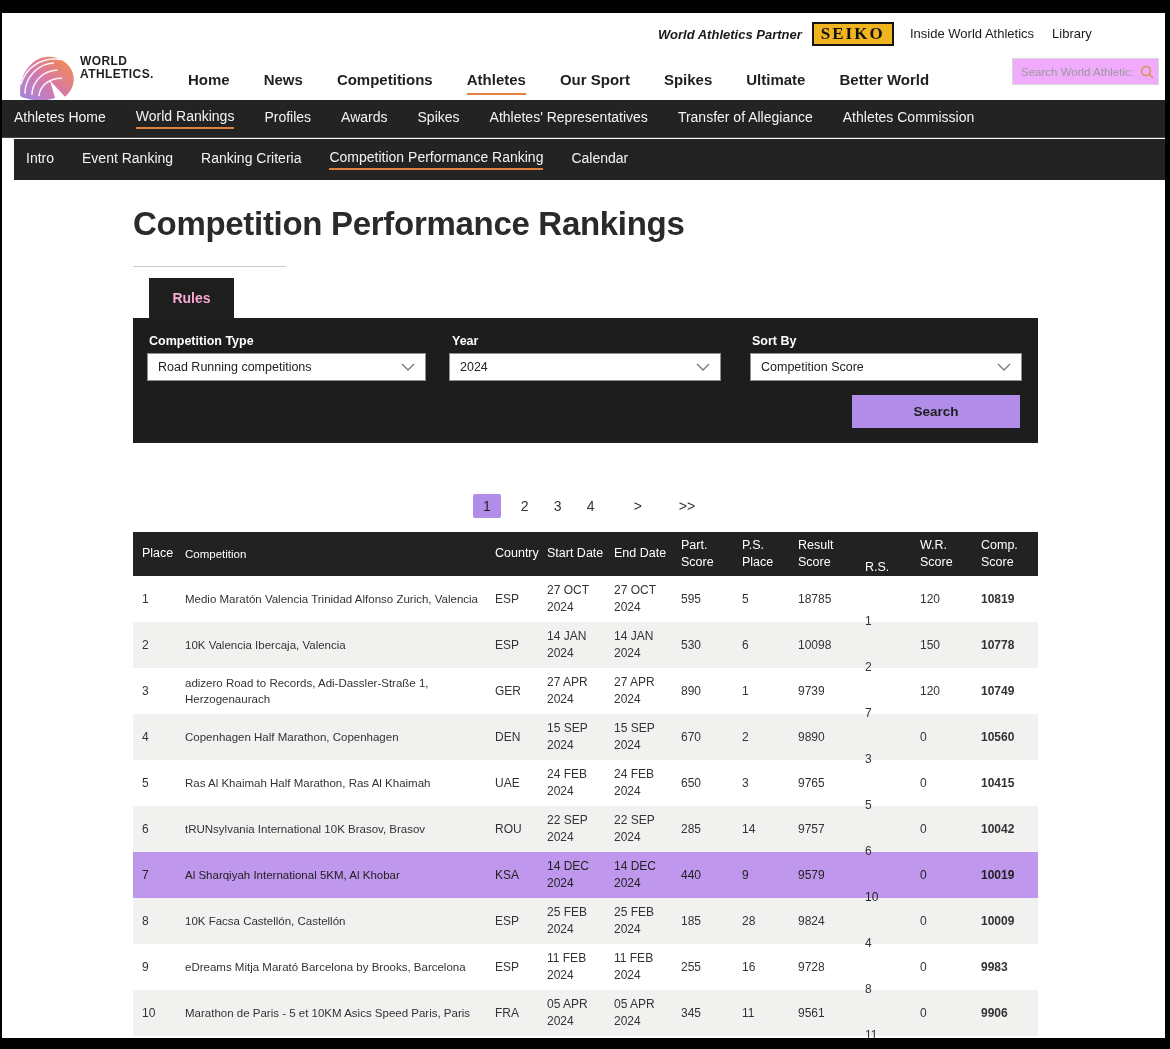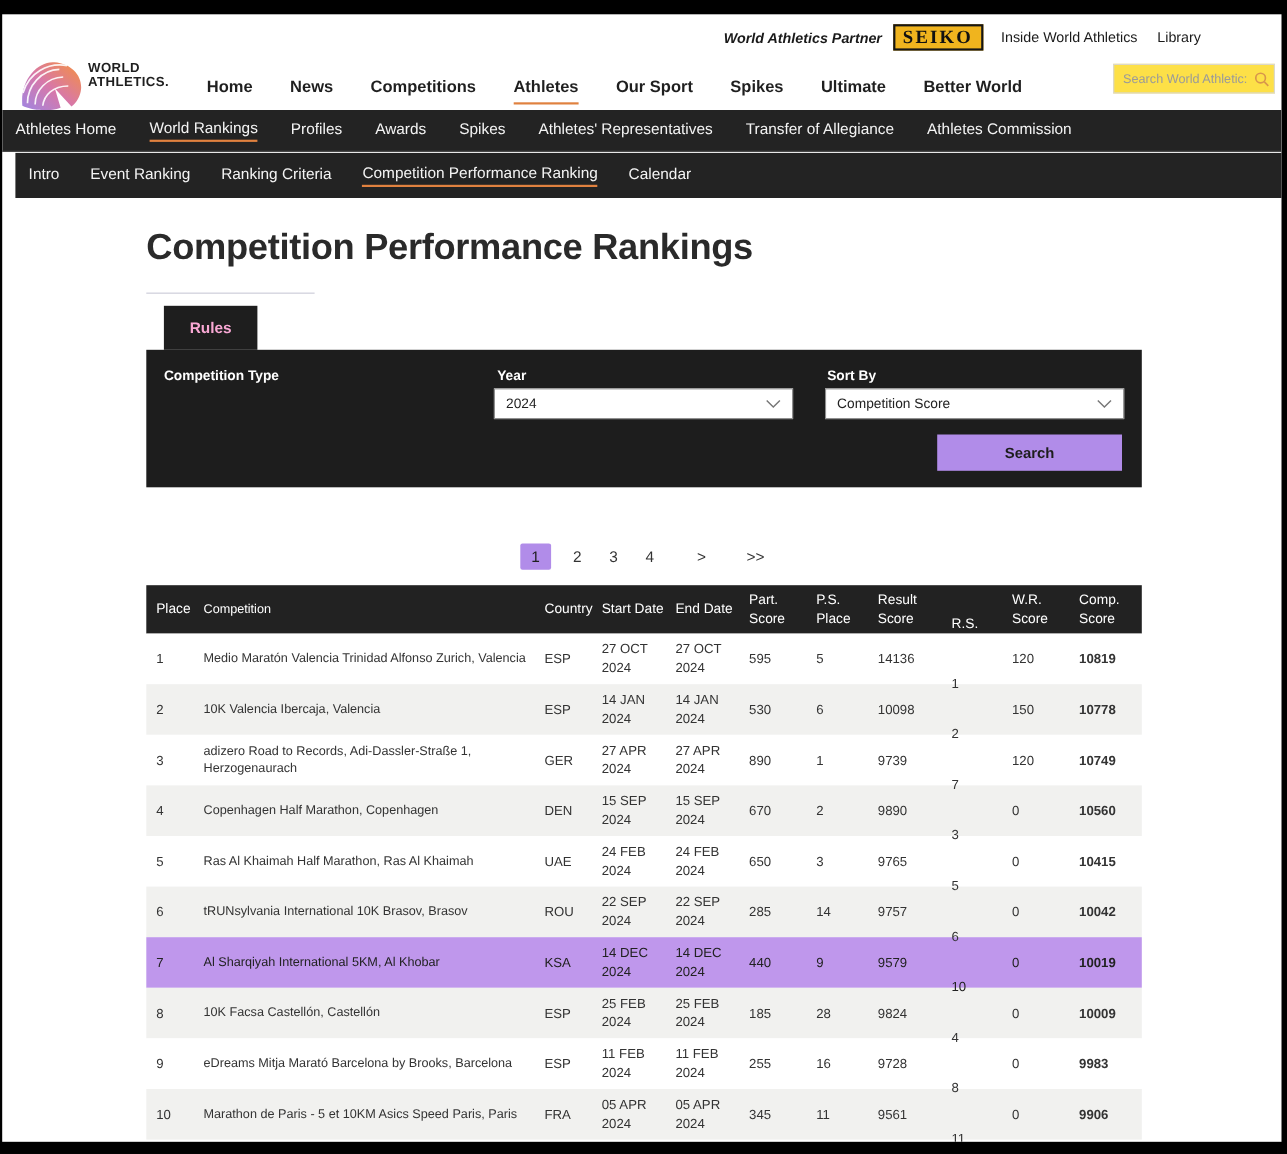--- a/index.html
+++ b/index.html
@@ -21,21 +21,21 @@
   
   .logo { position:absolute; left:16px; top:40px; }
   .brand { position:absolute; left:78px; top:42px; font-size:12px; font-weight:800;
            color:#1f1f1f; line-height:1.08; letter-spacing:0.4px; }
   .main-nav { position:absolute; left:186px; top:58px; display:flex; gap:34px;
               font-size:15px; font-weight:600; color:#1f1f1f; }
   .main-nav .navitem { padding-bottom:5px; cursor:pointer; }
   .main-nav .navitem.active { border-bottom:2px solid var(--accent); }
 
   .search-box { position:absolute; left:1010px; top:45px; width:147px; height:27px;
-                border:1px solid #d7d7d7; background:#fde047; display:flex; align-items:center; }
+                border:1px solid #d7d7d7; background:#f0abfc; display:flex; align-items:center; }
   .search-box input { flex:1; border:0; outline:0; font-size:11.5px; color:#555;
                       padding-left:8px; background:transparent; font-family:inherit; width:100px; }
   .search-box input::placeholder { color:#9a9a9a; }
   .search-box .sicon { width:22px; display:flex; justify-content:center; cursor:pointer; }
 
   
   .nav1 { position:absolute; left:0; top:87px; width:100%; height:38px; background:#232323;
           border-bottom:1px solid #474747; display:flex; align-items:center;
           padding-left:12px; gap:30px; font-size:14px; color:#f4f4f4; }
   .nav2 { position:absolute; left:0; top:126px; width:100%; height:41px; background:#232323;
@@ -164,20 +164,28 @@
       <div class="navitem">Calendar</div>
     </div>
 
   <h1 class="page-title">Competition Performance Rankings</h1>
   <div class="title-rule"></div>
 
   <div class="rules-tab">Rules</div>
 
   <div class="filter-panel">
     <span class="f-label" style="left:16px; top:16px;">Competition Type</span>
+    <div class="f-select" style="left:14px; top:35px; width:279px;">
+      <span>Road Running competitions</span>
+      <span>
+        <svg width="14" height="8" viewBox="0 0 14 8">
+            <polyline points="1,1 7,7 13,1" fill="none" stroke="#777" stroke-width="1.3"></polyline>
+          </svg>
+      </span>
+    </div>
 
     <span class="f-label" style="left:319px; top:16px;">Year</span>
     <div class="f-select" style="left:316px; top:35px; width:272px;">
       <span>2024</span>
       <span>
         <svg width="14" height="8" viewBox="0 0 14 8">
             <polyline points="1,1 7,7 13,1" fill="none" stroke="#777" stroke-width="1.3"></polyline>
           </svg>
       </span>
     </div>
@@ -222,21 +230,21 @@
         <div class="trow">
           <span class="cell c-place">1</span>
           <span class="cell c-competition">Medio Maratón Valencia Trinidad Alfonso Zurich, Valencia</span>
           <span class="cell c-country">ESP</span>
           <span class="cell c-start_date">27 OCT
 2024</span>
           <span class="cell c-end_date">27 OCT
 2024</span>
           <span class="cell c-part_score">595</span>
           <span class="cell c-ps_place">5</span>
-          <span class="cell c-result_score">14136</span>
+          <span class="cell c-result_score">18785</span>
           <span class="cell c-rs_place">1</span>
           <span class="cell c-wr_score">120</span>
           <span class="cell c-comp_score">10819</span>
         </div>
         <div class="trow striped">
           <span class="cell c-place">2</span>
           <span class="cell c-competition">10K Valencia Ibercaja, Valencia</span>
           <span class="cell c-country">ESP</span>
           <span class="cell c-start_date">14 JAN
 2024</span>

